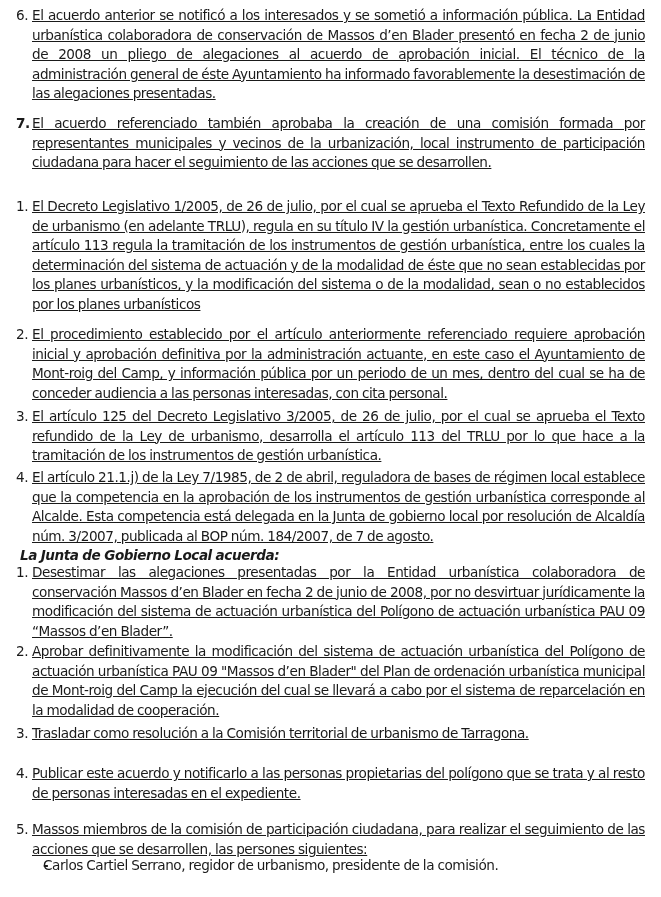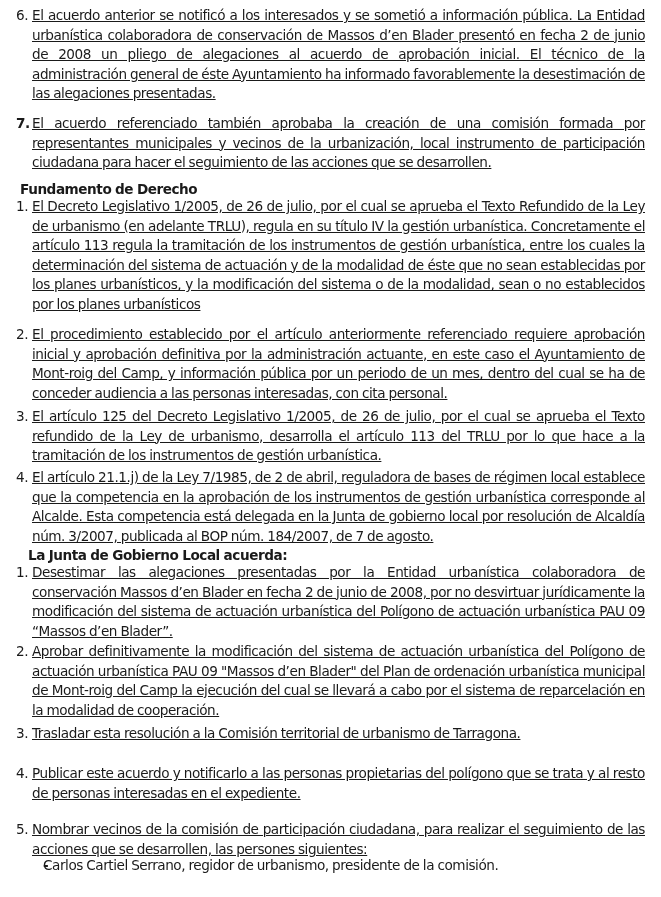--- a/index.html
+++ b/index.html
@@ -46,21 +46,22 @@
       text-align-last: left;
       text-decoration: underline;
     }
     .heading {
       position: absolute;
       left: 20px;
       font-weight: bold;
       line-height: 19px;
     }
     .heading.lj {
-      left: 28px;
+      left: 20px;
+      font-style: italic;
     }
     .bullet {
       position: absolute;
       left: 43px;
       line-height: 19px;
     }
     .bullet .dash {
       position: absolute;
       left: 0;
       top: 0;
@@ -77,35 +78,34 @@
   <div class="item" style="top:6px;">
     <span class="num">6.</span>
     <div class="text">El acuerdo anterior se notificó a los interesados y se sometió a información pública. La Entidad urbanística colaboradora de conservación de Massos d’en Blader presentó en fecha 2 de junio de 2008 un pliego de alegaciones al acuerdo de aprobación inicial. El técnico de la administración general de éste Ayuntamiento ha informado favorablemente la desestimación de las alegaciones presentadas.</div>
   </div>
 
   <div class="item" style="top:114px;">
     <span class="num bold">7.</span>
     <div class="text">El acuerdo referenciado también aprobaba la creación de una comisión formada por representantes municipales y vecinos de la urbanización, local instrumento de participación ciudadana para hacer el seguimiento de las acciones que se desarrollen.</div>
   </div>
 
-  <div class="heading" style="top:180px;">Fundamento de Derecho</div>
 
   <div class="item" style="top:197px;">
     <span class="num">1.</span>
     <div class="text">El Decreto Legislativo 1/2005, de 26 de julio, por el cual se aprueba el Texto Refundido de la Ley de urbanismo (en adelante TRLU), regula en su título IV la gestión urbanística. Concretamente el artículo 113 regula la tramitación de los instrumentos de gestión urbanística, entre los cuales la determinación del sistema de actuación y de la modalidad de éste que no sean establecidas por los planes urbanísticos, y la modificación del sistema o de la modalidad, sean o no establecidos por los planes urbanísticos</div>
   </div>
 
   <div class="item" style="top:325px;">
     <span class="num">2.</span>
     <div class="text">El procedimiento establecido por el artículo anteriormente referenciado requiere aprobación inicial y aprobación definitiva por la administración actuante, en este caso el Ayuntamiento de Mont-roig del Camp, y información pública por un periodo de un mes, dentro del cual se ha de conceder audiencia a las personas interesadas, con cita personal.</div>
   </div>
 
   <div class="item" style="top:407px;">
     <span class="num">3.</span>
-    <div class="text">El artículo 125 del Decreto Legislativo 1/2005, de 26 de julio, por el cual se aprueba el Texto refundido de la Ley de urbanismo, desarrolla el artículo 113 del TRLU por lo que hace a la tramitación de los instrumentos de gestión urbanística.</div>
+    <div class="text">El artículo 125 del Decreto Legislativo 3/2005, de 26 de julio, por el cual se aprueba el Texto refundido de la Ley de urbanismo, desarrolla el artículo 113 del TRLU por lo que hace a la tramitación de los instrumentos de gestión urbanística.</div>
   </div>
 
   <div class="item" style="top:468px;">
     <span class="num">4.</span>
     <div class="text">El artículo 21.1.j) de la Ley 7/1985, de 2 de abril, reguladora de bases de régimen local establece que la competencia en la aprobación de los instrumentos de gestión urbanística corresponde al Alcalde. Esta competencia está delegada en la Junta de gobierno local por resolución de Alcaldía núm. 3/2007, publicada al BOP núm. 184/2007, de 7 de agosto.</div>
   </div>
 
   <div class="heading lj" style="top:546px;">La Junta de Gobierno Local acuerda:</div>
 
   <div class="item" style="top:563px;">
@@ -113,31 +113,31 @@
     <div class="text">Desestimar las alegaciones presentadas por la Entidad urbanística colaboradora de conservación Massos d’en Blader en fecha 2 de junio de 2008, por no desvirtuar jurídicamente la modificación del sistema de actuación urbanística del Polígono de actuación urbanística PAU 09 “Massos d’en Blader”.</div>
   </div>
 
   <div class="item" style="top:642px;">
     <span class="num">2.</span>
     <div class="text">Aprobar definitivamente la modificación del sistema de actuación urbanística del Polígono de actuación urbanística PAU 09 "Massos d’en Blader" del Plan de ordenación urbanística municipal de Mont-roig del Camp la ejecución del cual se llevará a cabo por el sistema de reparcelación en la modalidad de cooperación.</div>
   </div>
 
   <div class="item" style="top:724px;">
     <span class="num">3.</span>
-    <div class="text">Trasladar esta resolución a la Comisión territorial de urbanismo de Tarragona.</div>
+    <div class="text">Trasladar como resolución a la Comisión territorial de urbanismo de Tarragona.</div>
   </div>
 
   <div class="item" style="top:764px;">
     <span class="num">4.</span>
     <div class="text">Publicar este acuerdo y notificarlo a las personas propietarias del polígono que se trata y al resto de personas interesadas en el expediente.</div>
   </div>
 
   <div class="item" style="top:820px;">
     <span class="num">5.</span>
-    <div class="text">Nombrar vecinos de la comisión de participación ciudadana, para realizar el seguimiento de las acciones que se desarrollen, las persones siguientes:</div>
+    <div class="text">Massos miembros de la comisión de participación ciudadana, para realizar el seguimiento de las acciones que se desarrollen, las persones siguientes:</div>
   </div>
 
   <div class="bullet" style="top:856px;">
     <span class="dash">-</span>
     <div class="text">Carlos Cartiel Serrano, regidor de urbanismo, presidente de la comisión.</div>
   </div>
 
 </div>
 
 </body></html>

